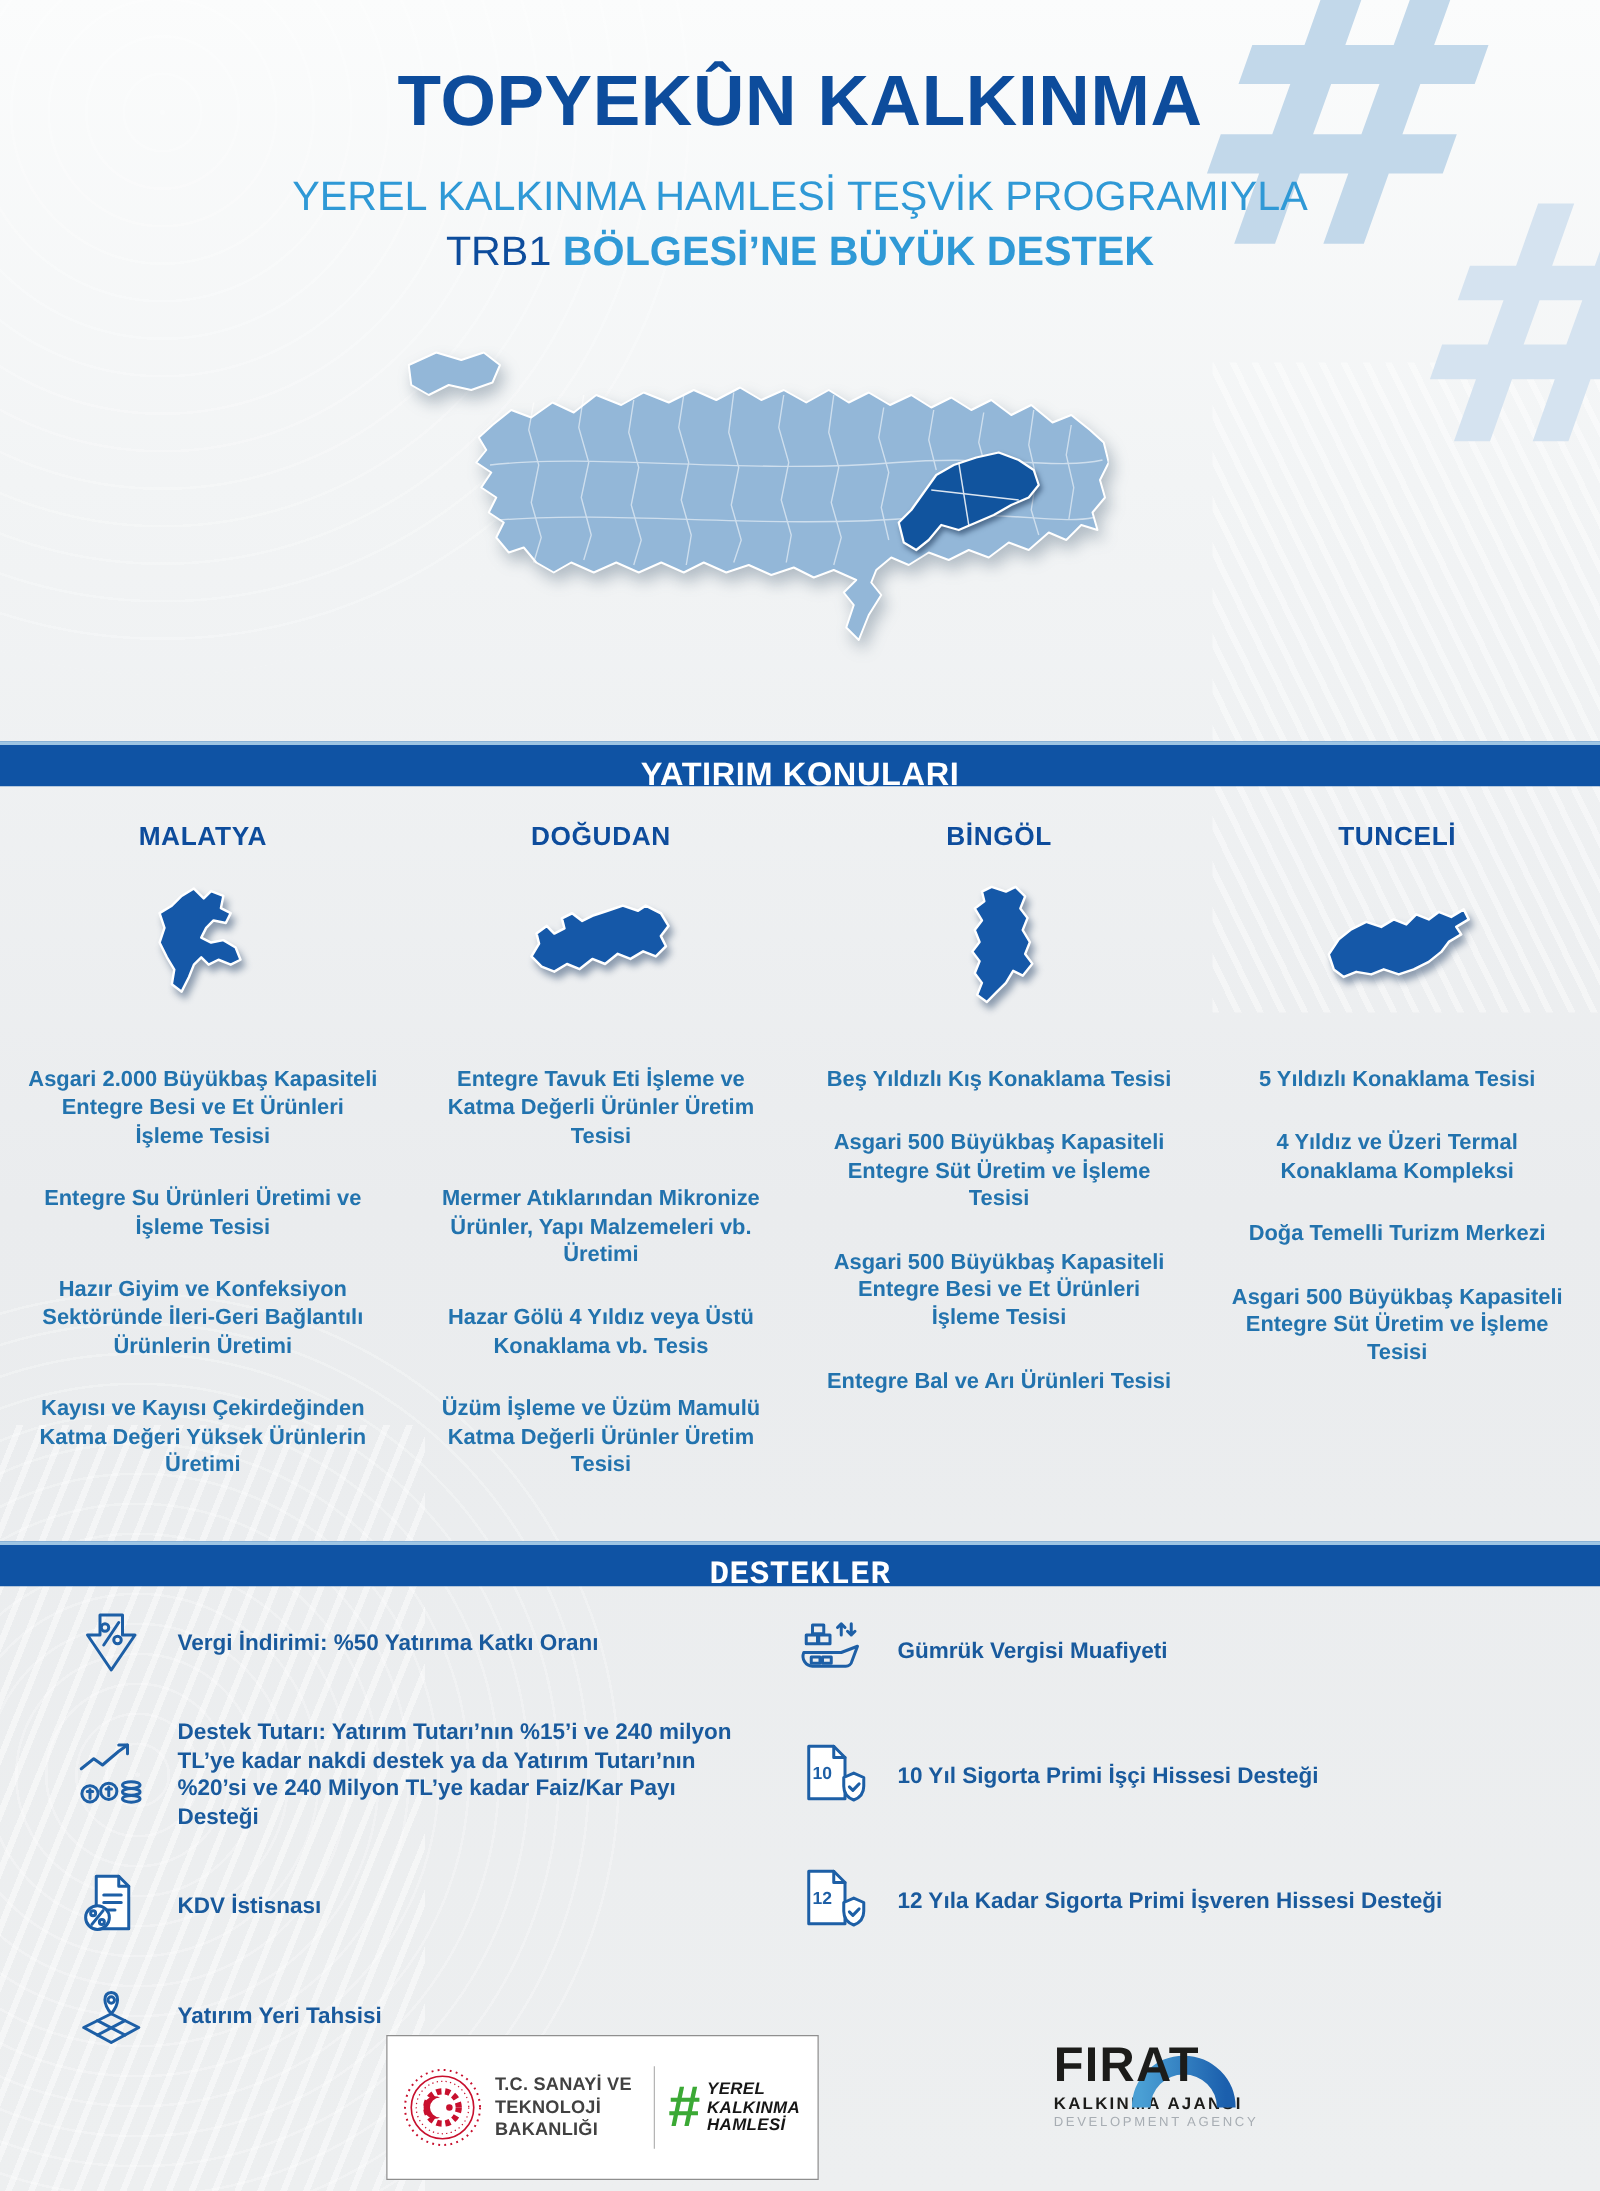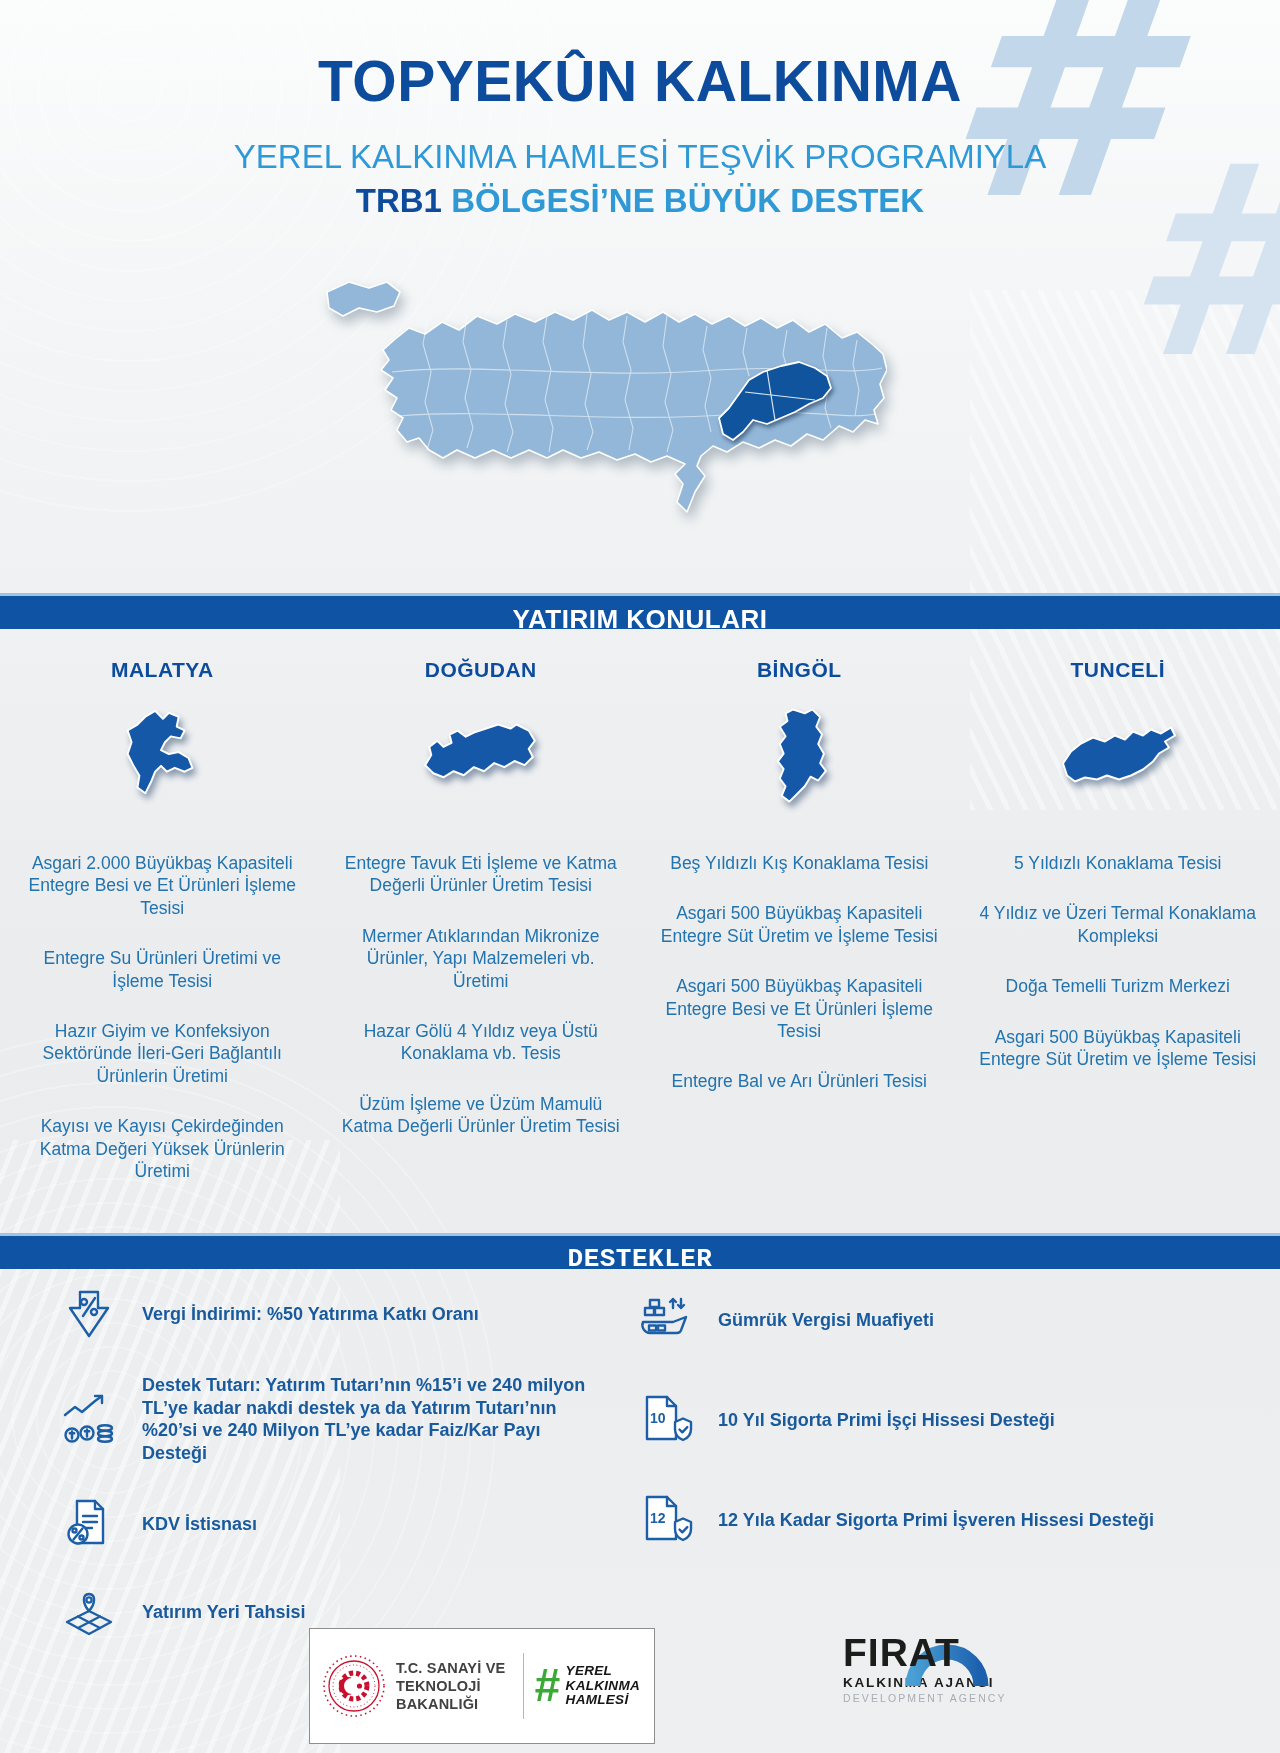--- a/index.html
+++ b/index.html
@@ -21,39 +21,39 @@
   .deco-hash{position:absolute; font-family:"DejaVu Sans", sans-serif; font-style:italic; font-weight:900;
     transform:skewX(-6deg); line-height:1; pointer-events:none;}
   .hash1{top:-58px; right:120px; font-size:300px; color:#c2d8ea;}
   .hash2{top:130px; right:-35px; font-size:265px; color:#d5e3f0;}
   
   .hdr{position:absolute; left:0; right:0; top:38px; text-align:center;}
   .hdr-line1{font-size:36px; font-weight:500; color:#2f99d6; letter-spacing:.5px;}
   .hdr-line2{margin-top:10px; font-size:57px; font-weight:700; color:#0d4c9c; letter-spacing:.5px;}
   .hdr-line3{margin-top:24px; font-size:33px; font-weight:500; color:#2f99d6;}
   .hdr-line4{margin-top:6px; font-size:33px; font-weight:700; color:#2f99d6;}
-  .hdr-line4 .trb1{font-weight:700; color:#0d4c9c;}
+  .hdr-line4 .trb1{font-weight:400; color:#0d4c9c;}
   
   .map-wrap{position:absolute; left:297px; top:250px; width:590px; height:275px;}
   .map-wrap svg{filter:drop-shadow(4px 7px 6px rgba(60,85,110,.35));}
   
   .banner{position:absolute; left:0; right:0; height:36px; background:#0f53a4;
     border-top:3px solid #9ec5e4; box-sizing:border-box; text-align:center;}
   .banner span{display:inline-block; line-height:47px; color:#ffffff; font-size:26px; font-weight:800; letter-spacing:.5px;}
   .banner-yatirim{top:593px;}
   .banner-destekler{top:1233px;font-family:Liberation Mono, monospace;}
   
   .provinces{position:absolute; left:8px; right:8px; top:658px;
     display:grid; grid-template-columns:repeat(4,1fr); column-gap:10px;}
   .province-col{display:flex; flex-direction:column; align-items:center; text-align:center;}
   .prov-name{font-size:21px; font-weight:800; color:#0d4c9c; letter-spacing:.5px;}
   .prov-shape{height:138px; margin-top:6px; display:flex; align-items:center; justify-content:center;}
   .prov-shape svg{filter:drop-shadow(3px 5px 3px rgba(25,55,95,.45));}
   .prov-items{display:flex; flex-direction:column; gap:28px; margin-top:26px;}
-  .prov-item{max-width:282px; font-size:17.5px; line-height:1.28; font-weight:400; color:#2273ae;}
+  .prov-item{max-width:282px; font-size:17.5px; line-height:1.28; font-weight:700; color:#2273ae;}
   
   .sup-col{position:absolute; display:flex; flex-direction:column;}
   .sup-left{left:58px; top:1286px; width:552px; gap:32px;}
   .sup-right{left:634px; top:1292px; width:620px; gap:44px;}
   .sup-row{display:flex; align-items:center; gap:22px;}
   .sup-icon-box{flex:0 0 62px; display:flex; justify-content:center;}
   .sup-icon{stroke:#1d5fa6; fill:none; stroke-width:2.4; stroke-linecap:round; stroke-linejoin:round;}
   .sup-icon .fillw{fill:#ffffff;}
   .sup-text{font-size:18px; line-height:1.25; font-weight:700; color:#195a9d;}
   .doc-num{font-family:"Liberation Sans", sans-serif; font-size:14px; font-weight:bold; fill:#1d5fa6; stroke:none;}

